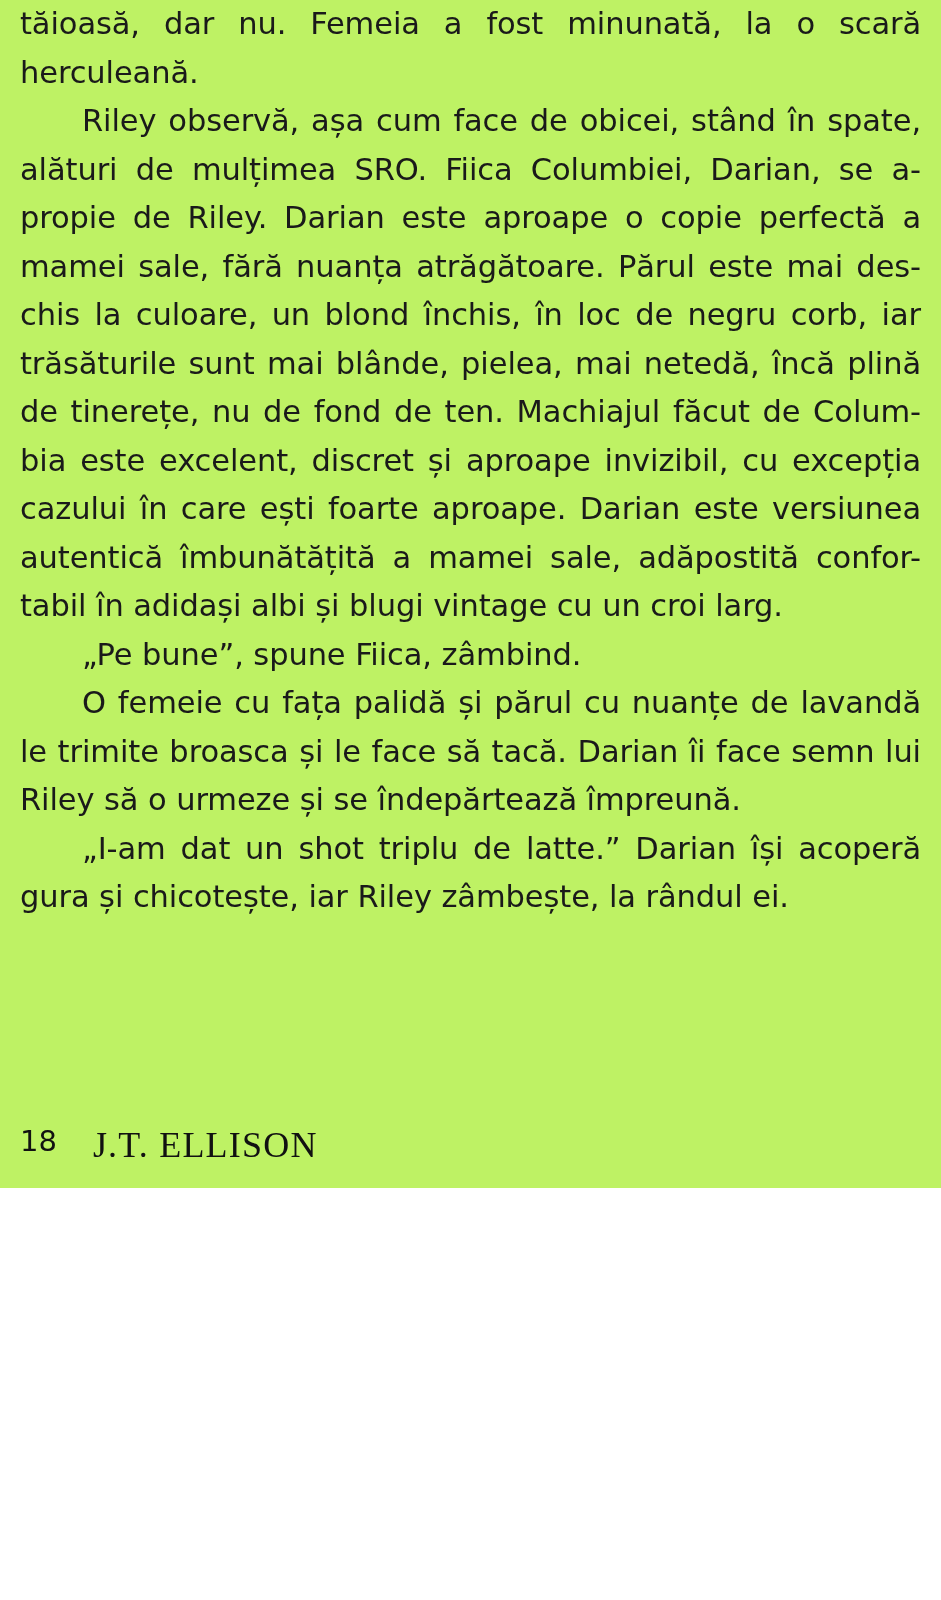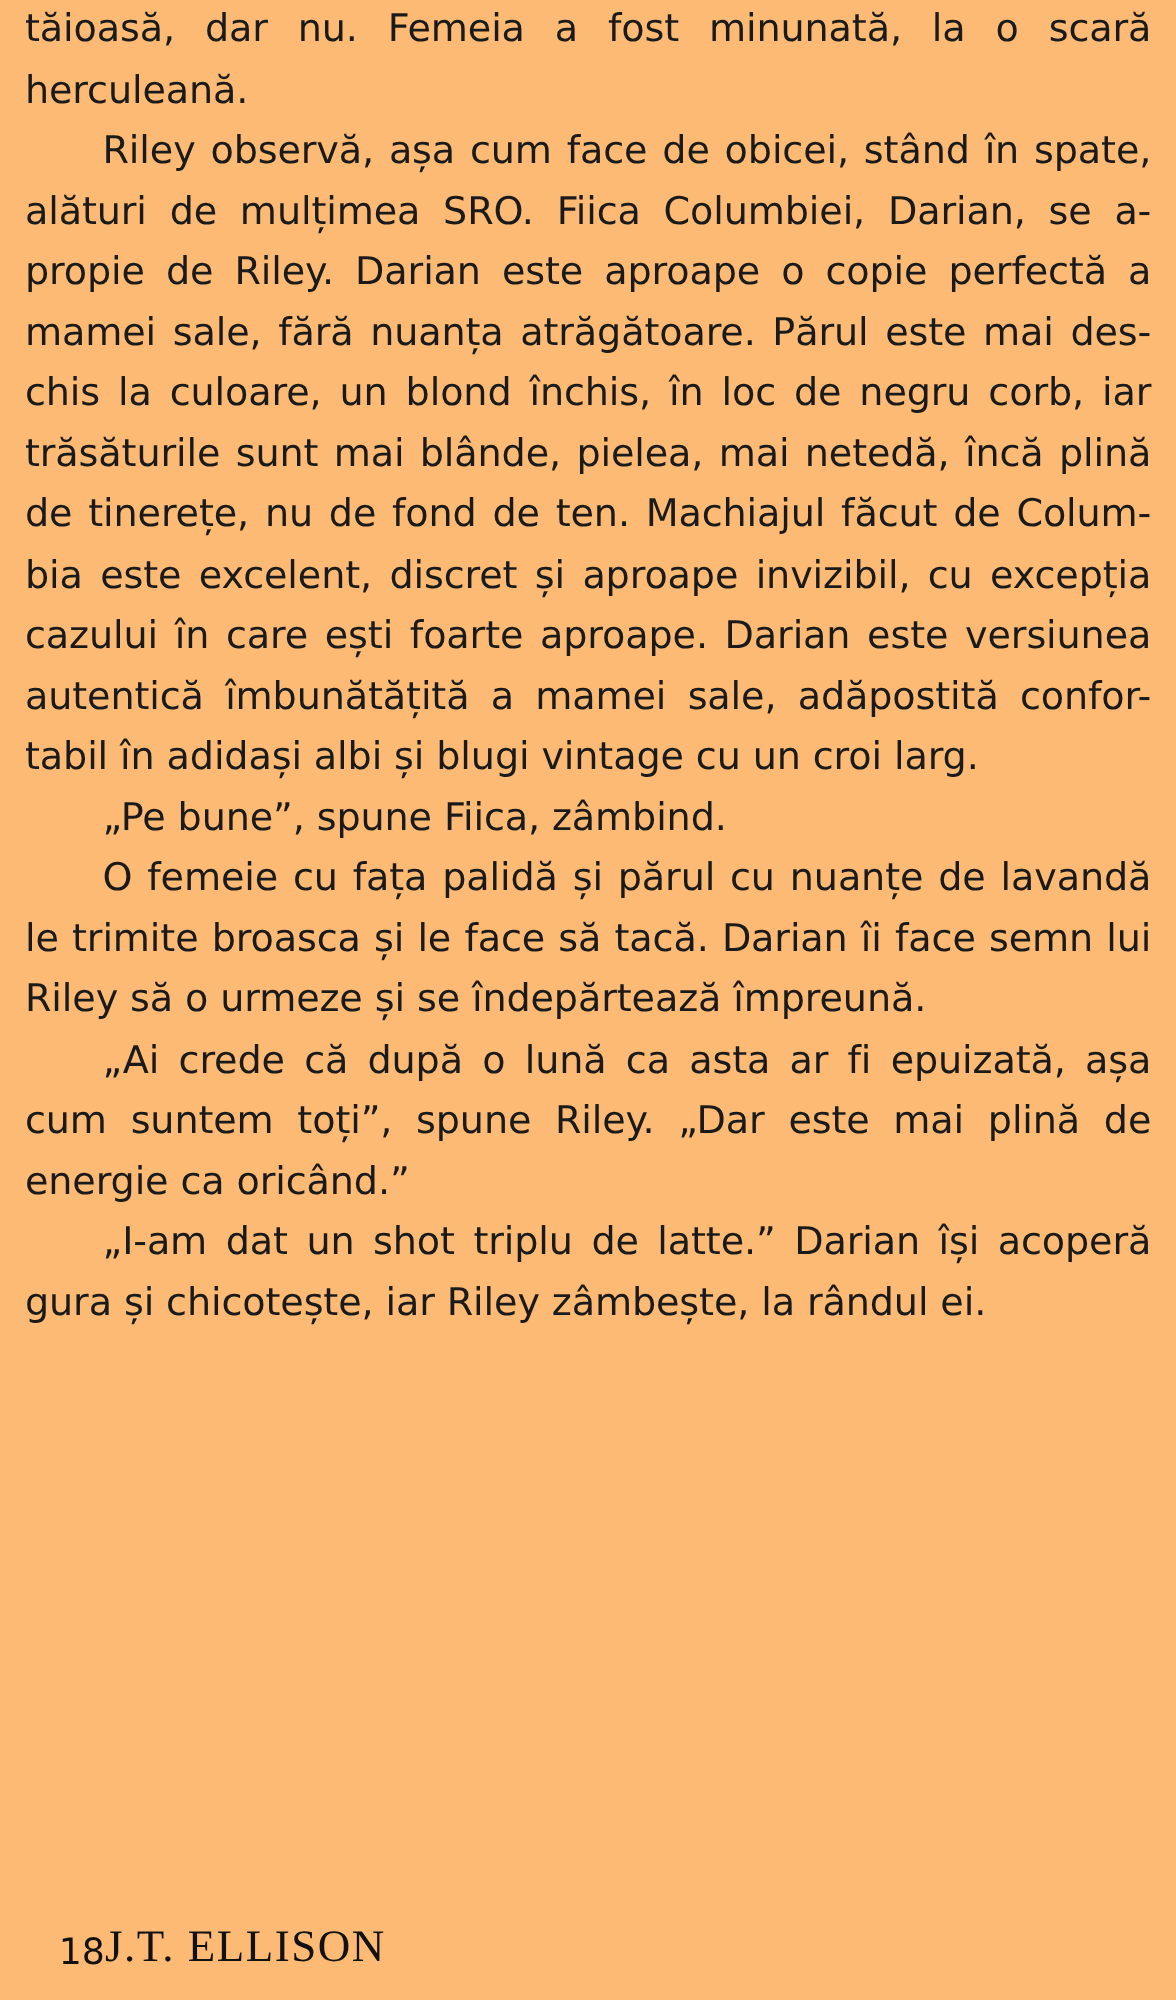--- a/index.html
+++ b/index.html
@@ -3,22 +3,22 @@
 <meta charset="utf-8">
 <style>
   html, body {
     margin: 0;
     padding: 0;
     background: #ffffff;
   }
   .page {
     position: relative;
     width: 941px;
-    height: 1600px;
-    background: #fdba74;
+    height: 1188px;
+    background: #bef264;
     box-sizing: border-box;
     padding: 0 20px;
     font-family: "DejaVu Sans", sans-serif;
     color: #111111;
     overflow: hidden;
   }
   .body-text {
     font-size: 30.5px;
     line-height: 48.5px;
     text-align: justify;
@@ -34,22 +34,22 @@
   }
   .body-text p.cont {
     text-indent: 0;
   }
   .footer {
     position: absolute;
     left: 20px;
     right: 20px;
     bottom: 22px;
     display: flex;
-    align-items: flex-end;
-    margin-left: 27px;
+    align-items: flex-start;
+    gap: 36px;
   }
   .folio {
     font-family: "DejaVu Sans", sans-serif;
     font-size: 29px;
     color: #111111;
   }
   .running-head {
     font-family: "Liberation Serif", serif;
     font-size: 36px;
     letter-spacing: 1.2px;
@@ -59,21 +59,20 @@
 </head>
 <body>
 
 <div class="page">
 
   <div class="body-text">
     <p class="cont">tăioasă, dar nu. Femeia a fost minunată, la o scară herculeană.</p>
     <p class="indent">Riley observă, așa cum face de obicei, stând în spate, alături de mulțimea SRO. Fiica Columbiei, Darian, se a-propie de Riley. Darian este aproape o copie perfectă a mamei sale, fără nuanța atrăgătoare. Părul este mai des-chis la culoare, un blond închis, în loc de negru corb, iar trăsăturile sunt mai blânde, pielea, mai netedă, încă plină de tinerețe, nu de fond de ten. Machiajul făcut de Colum-bia este excelent, discret și aproape invizibil, cu excepția cazului în care ești foarte aproape. Darian este versiunea autentică îmbunătățită a mamei sale, adăpostită confor-tabil în adidași albi și blugi vintage cu un croi larg.</p>
     <p class="indent">„Pe bune”, spune Fiica, zâmbind.</p>
     <p class="indent">O femeie cu fața palidă și părul cu nuanțe de lavandă le trimite broasca și le face să tacă. Darian îi face semn lui Riley să o urmeze și se îndepărtează împreună.</p>
-    <p class="indent">„Ai crede că după o lună ca asta ar fi epuizată, așa cum suntem toți”, spune Riley. „Dar este mai plină de energie ca oricând.”</p>
     <p class="indent">„I-am dat un shot triplu de latte.” Darian își acoperă gura și chicotește, iar Riley zâmbește, la rândul ei.</p>
   </div>
 
   <div class="footer">
     <span class="folio">18</span>
     <span class="running-head">J.T. ELLISON</span>
   </div>
 
 </div>
 

